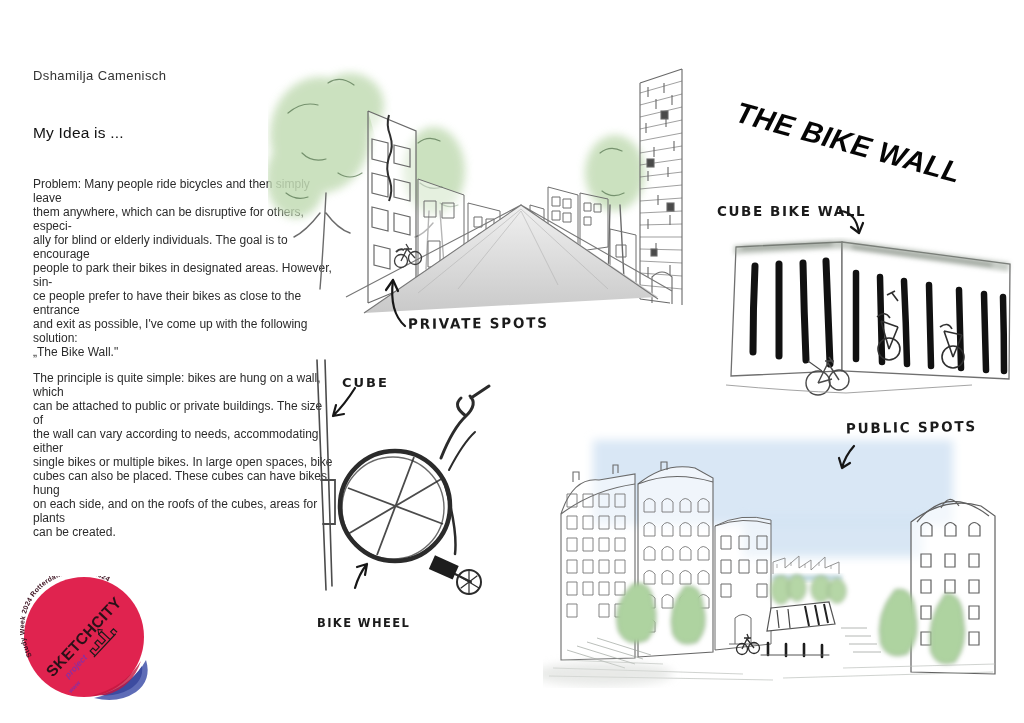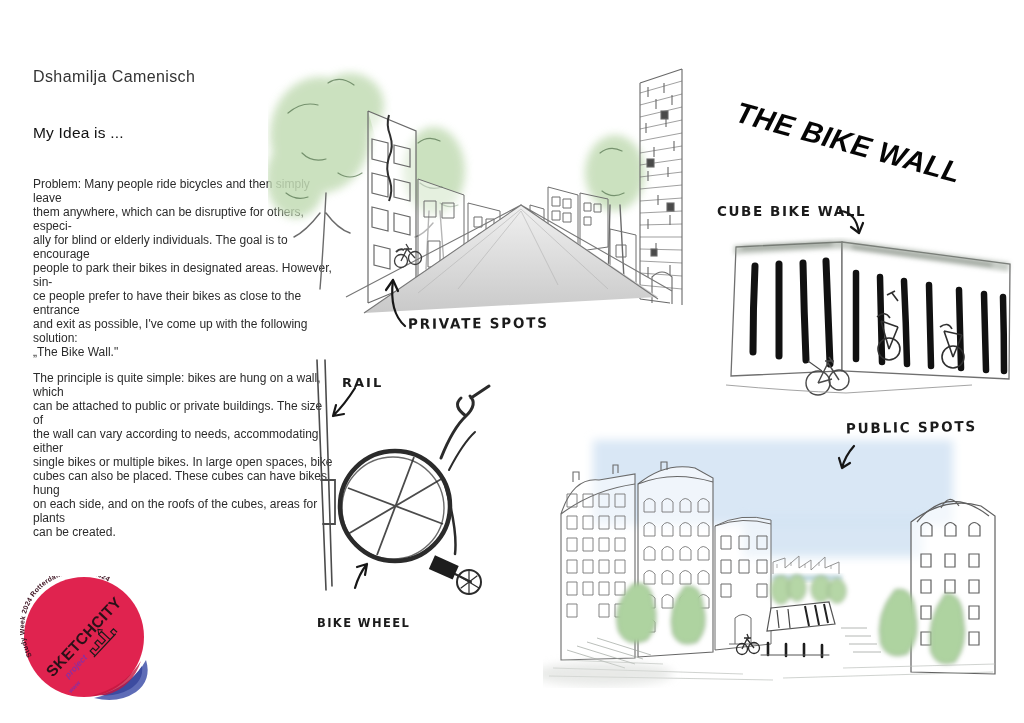--- a/index.html
+++ b/index.html
@@ -2,21 +2,21 @@
 <html><head>
 <meta charset="utf-8">
 <style>
   html,body{margin:0;padding:0;background:#888;}
   .page{
     position:relative;width:1024px;height:723px;background:#ffffff;
     font-family:"Liberation Sans",sans-serif;color:#222;overflow:hidden;
     margin:0 auto;
   }
   .author{
-    position:absolute;left:33px;top:68px;font-size:16px;color:#333;
+    position:absolute;left:33px;top:68px;font-size:13px;color:#333;
     letter-spacing:.4px;
     text-align:right;
   }
   .heading{
     position:absolute;left:33px;top:124px;font-size:15.5px;font-weight:normal;
     color:#111;letter-spacing:.2px;
   }
   .bodytext{
     position:absolute;left:33px;top:177px;width:300px;font-size:12px;
     line-height:14px;color:#2b2b2b;
@@ -236,21 +236,21 @@
       <path d="M156,112 Q170,85 182,74" stroke-width="2"></path>
       <path d="M150,120 Q165,170 162,196" stroke-width="2.5"></path>
       <path d="M150,210 l28,14" stroke-width="2"></path>
       <rect x="138" y="202" width="26" height="15" transform="rotate(24 151 209)" fill="#1d1d1d" stroke="none"></rect>
       <circle cx="176" cy="224" r="12" stroke-width="2"></circle>
       <path d="M166,218 L186,230 M168,230 L184,218 M176,212 v24" stroke-width="1.2"></path>
     </g>
 
     <path d="M62,230 Q66,216 74,206 M74,206 L64,209 M74,206 L72,217" stroke="#161616" stroke-width="2.2" fill="none" stroke-linecap="round"></path>
   </svg>
-  <div class="hand lbl-rail">RAIL</div>
+  <div class="hand lbl-rail">CUBE</div>
   <div class="hand lbl-wheel">BIKE WHEEL</div>
 
   <svg class="abs" style="left:543px;top:422px" width="464" height="266" viewBox="0 0 464 266">
     <defs>
       <filter id="softP" x="-30%" y="-30%" width="160%" height="160%">
           <feGaussianBlur stdDeviation="5"></feGaussianBlur>
         </filter>
       <filter id="softP2" x="-30%" y="-30%" width="160%" height="160%">
           <feGaussianBlur stdDeviation="2"></feGaussianBlur>
         </filter>

